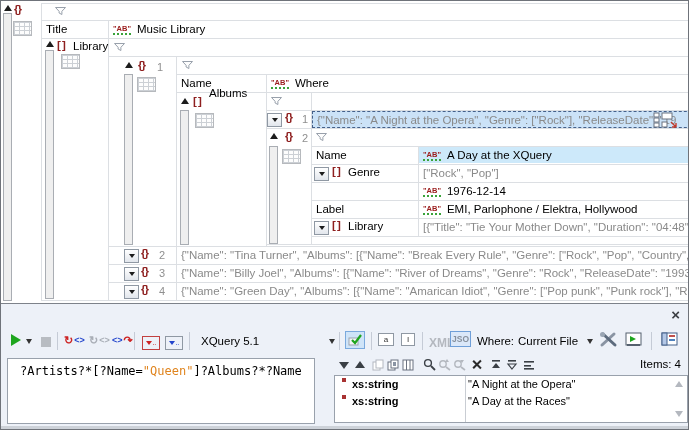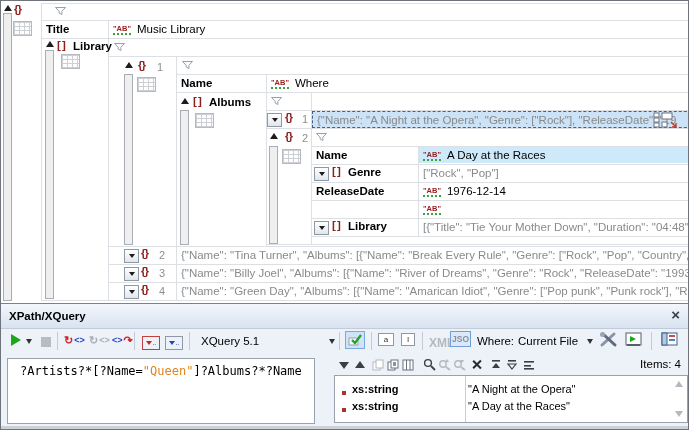--- a/index.html
+++ b/index.html
@@ -14,21 +14,21 @@
   .tri-u{position:absolute;width:0;height:0;border-left:4px solid transparent;border-right:4px solid transparent;border-bottom:6px solid #1c1c1c;}
   .tri-d{width:0;height:0;border-left:4px solid transparent;border-right:4px solid transparent;border-top:6px solid #1c1c1c;}
   .dbox{position:absolute;width:13px;height:12px;border:1px solid #8f98a3;background:linear-gradient(#ffffff,#e2e6ec);
         display:flex;align-items:center;justify-content:center;}
   .dbox .tri-d{border-left-width:3px;border-right-width:3px;border-top-width:4px;}
   .tbl{position:absolute;width:17px;height:13px;border:1px solid #b6b9bd;background-color:#fdfdfd;background-image:
        repeating-linear-gradient(to right,#ccd0d5 0 1px,transparent 1px 5px),
        repeating-linear-gradient(to bottom,#ccd0d5 0 1px,transparent 1px 4px);}
   .brace{position:absolute;color:#8e1f1f;font-weight:bold;font-size:11.5px;letter-spacing:-1px;}
   .idx{position:absolute;color:#8f8f8f;font-size:11px;}
-  .key{font-weight:bold;color:#000;}
+  .key{font-weight:normal;color:#000;}
   .ab{color:#9c2020;font-weight:bold;font-size:7.5px;border-bottom:2px dotted #3aa33a;line-height:9px;flex:none;}
   .vcell{position:absolute;display:flex;align-items:center;gap:6px;padding-left:4px;white-space:nowrap;overflow:hidden;}
   .kcell{position:absolute;display:flex;align-items:center;gap:5px;padding-left:4px;white-space:nowrap;overflow:hidden;}
   .prev{color:#8a8a8a;white-space:nowrap;}
   .selcell{background:#cbe2f7;border:1px dashed #44608a;color:#8a8a8a;}
   .hlcell{background:#cde9fa;}
   .funnel{position:absolute;}
   
   #panel{position:absolute;left:0;top:302px;width:687px;height:126px;background:#edf1f8;border-top:1px solid #7d828a;box-sizing:border-box;}
   .ptitle{position:absolute;left:0;top:0;width:687px;height:24px;background:linear-gradient(#f3f7fd,#d8e2f1);
@@ -43,21 +43,21 @@
   .winic{position:absolute;width:16px;height:13px;border:1px solid #8f98a3;background:#fff;font-size:8px;line-height:11px;text-align:center;color:#333;box-sizing:border-box;}
   .jsobox{position:absolute;width:21px;height:16px;background:#dbe8f9;border:1px solid #6f9fd8;display:flex;align-items:center;justify-content:center;
           font-size:8.5px;font-weight:bold;color:#87909c;box-sizing:border-box;}
   .xmltx{position:absolute;font-size:12px;font-weight:bold;color:#b4b8bf;}
   .lbl{position:absolute;font-size:11.5px;color:#000;}
   .caret{position:absolute;width:0;height:0;border-left:3.5px solid transparent;border-right:3.5px solid transparent;border-top:5px solid #333;}
   .editor{position:absolute;left:6px;top:54px;width:308px;height:66px;background:#fff;border:1px solid #99a1ac;box-sizing:border-box;
           font-family:"DejaVu Sans Mono",monospace;font-size:12px;padding:5px 0 0 12px;white-space:pre;}
   .editor .str{color:#e0851f;}
   .resbox{position:absolute;left:333px;top:71px;width:354px;height:48px;background:#fff;border:1px solid #99a1ac;box-sizing:border-box;}
-  .resrow{position:absolute;left:0;width:100%;height:17px;display:flex;align-items:flex-end;}
+  .resrow{position:absolute;left:0;width:100%;height:17px;display:flex;align-items:flex-start;}
   .bullet{width:4px;height:4px;background:#a83232;margin-left:7px;flex:none;}
   .rtype{font-weight:bold;font-size:11px;margin-left:6px;width:108px;flex:none;}
   .rval{font-size:11px;margin-left:8px;white-space:nowrap;overflow:hidden;}
   .ritems{position:absolute;font-size:11.5px;}
   .xicon{position:absolute;width:11px;height:11px;}
   .xicon::before,.xicon::after{content:"";position:absolute;left:5px;top:0;width:2.4px;height:11px;background:#2b2b2b;}
   .xicon::before{transform:rotate(45deg);}
   .xicon::after{transform:rotate(-45deg);}
   .gr{color:#a9aeb6 !important;}
 </style>
@@ -132,21 +132,21 @@
     <div class="kcell" style="left:176px;top:74px;width:87px;height:16px">
       <span class="key">Name</span>
     </div>
     <div class="vcell" style="left:266px;top:74px;width:420px;height:16px">
       <span class="ab">"AB"</span>
       <span>Where</span>
     </div>
 
     <div class="tri-u" style="left:180px;top:97px"></div>
     <span class="brace" style="left:192px;top:94px">[ ]</span>
-    <span class="key abs" style="left:208px;top:95px">Albums</span>
+    <span class="key abs" style="left:208px;top:86px">Albums</span>
     <div class="vbar" style="left:179px;top:109px;height:133px"></div>
     <div class="tbl" style="left:194px;top:112px"></div>
     <svg class="funnel" style="left:269px;top:95px" width="13" height="10" viewBox="0 0 13 10">
         <path d="M1.5 1.5h10L7.9 5.3v3.2L5.1 7V5.3z" fill="#fdfdfd" stroke="#98a0ab"></path>
       </svg>
 
     <div class="dbox" style="left:266px;top:112px">
         <div class="tri-d"></div>
       </div>
     <span class="brace" style="left:284px;top:110px">{}</span>
@@ -170,42 +170,43 @@
     <div class="tbl" style="left:281px;top:148px"></div>
     <svg class="funnel" style="left:314px;top:131px" width="13" height="10" viewBox="0 0 13 10">
         <path d="M1.5 1.5h10L7.9 5.3v3.2L5.1 7V5.3z" fill="#fdfdfd" stroke="#98a0ab"></path>
       </svg>
 
     <div class="kcell" style="left:311px;top:146px;width:104px;height:16px">
       <span class="key">Name</span>
     </div>
     <div class="vcell hlcell" style="left:418px;top:146px;width:269px;height:16px">
       <span class="ab">"AB"</span>
-      <span>A Day at the Races</span>
+      <span>A Day at the XQuery</span>
     </div>
 
     <div class="dbox" style="left:313px;top:166px">
         <div class="tri-d"></div>
       </div>
     <span class="brace" style="left:331px;top:164px">[ ]</span>
     <span class="key abs" style="left:347px;top:165px">Genre</span>
     <div class="vcell" style="left:418px;top:164px;width:269px;height:16px">
       <span class="prev">["Rock", "Pop"]</span>
     </div>
 
-    <div class="kcell" style="left:311px;top:182px;width:104px;height:16px">
-      <span class="key">ReleaseDate</span>
-    </div>
     <div class="vcell" style="left:418px;top:182px;width:269px;height:16px">
       <span class="ab">"AB"</span>
       <span>1976-12-14</span>
     </div>
 
+    <div class="kcell" style="left:311px;top:200px;width:104px;height:16px">
+      <span class="key">Label</span>
+    </div>
     <div class="vcell" style="left:418px;top:200px;width:269px;height:16px">
       <span class="ab">"AB"</span>
+      <span>EMI, Parlophone / Elektra, Hollywood</span>
     </div>
 
     <div class="dbox" style="left:313px;top:220px">
         <div class="tri-d"></div>
       </div>
     <span class="brace" style="left:331px;top:218px">[ ]</span>
     <span class="key abs" style="left:347px;top:219px">Library</span>
     <div class="vcell" style="left:418px;top:218px;width:269px;height:16px">
       <span class="prev">[{"Title": "Tie Your Mother Down", "Duration": "04:48",</span>
     </div>
@@ -232,23 +233,20 @@
         <div class="tri-d"></div>
       </div>
     <span class="brace" style="left:140px;top:282px">{}</span>
     <span class="idx" style="left:158px;top:284px">4</span>
     <div class="vcell" style="left:176px;top:282px;width:510px;height:16px">
       <span class="prev">{"Name": "Green Day", "Albums": [{"Name": "Amarican Idiot", "Genre": ["Pop punk", "Punk rock"], "Relea</span>
     </div>
   </div>
 
   <div id="panel">
-    <div class="ptitle">
-      <span class="t">XPath/XQuery</span>
-    </div>
     <span class="pclose">×</span>
 
     <div class="tbtn" style="left:10px;top:30px">
       <span style="width:0;height:0;border-top:6px solid transparent;border-bottom:6px solid transparent;border-left:10px solid #1ea51e"></span>
     </div>
     <div class="caret" style="left:25px;top:35px"></div>
     <div class="stop" style="left:40px;top:33px"></div>
     <div class="sep" style="left:56px"></div>
 
     <div class="tbtn icon-tx" style="left:63px;top:31px">

